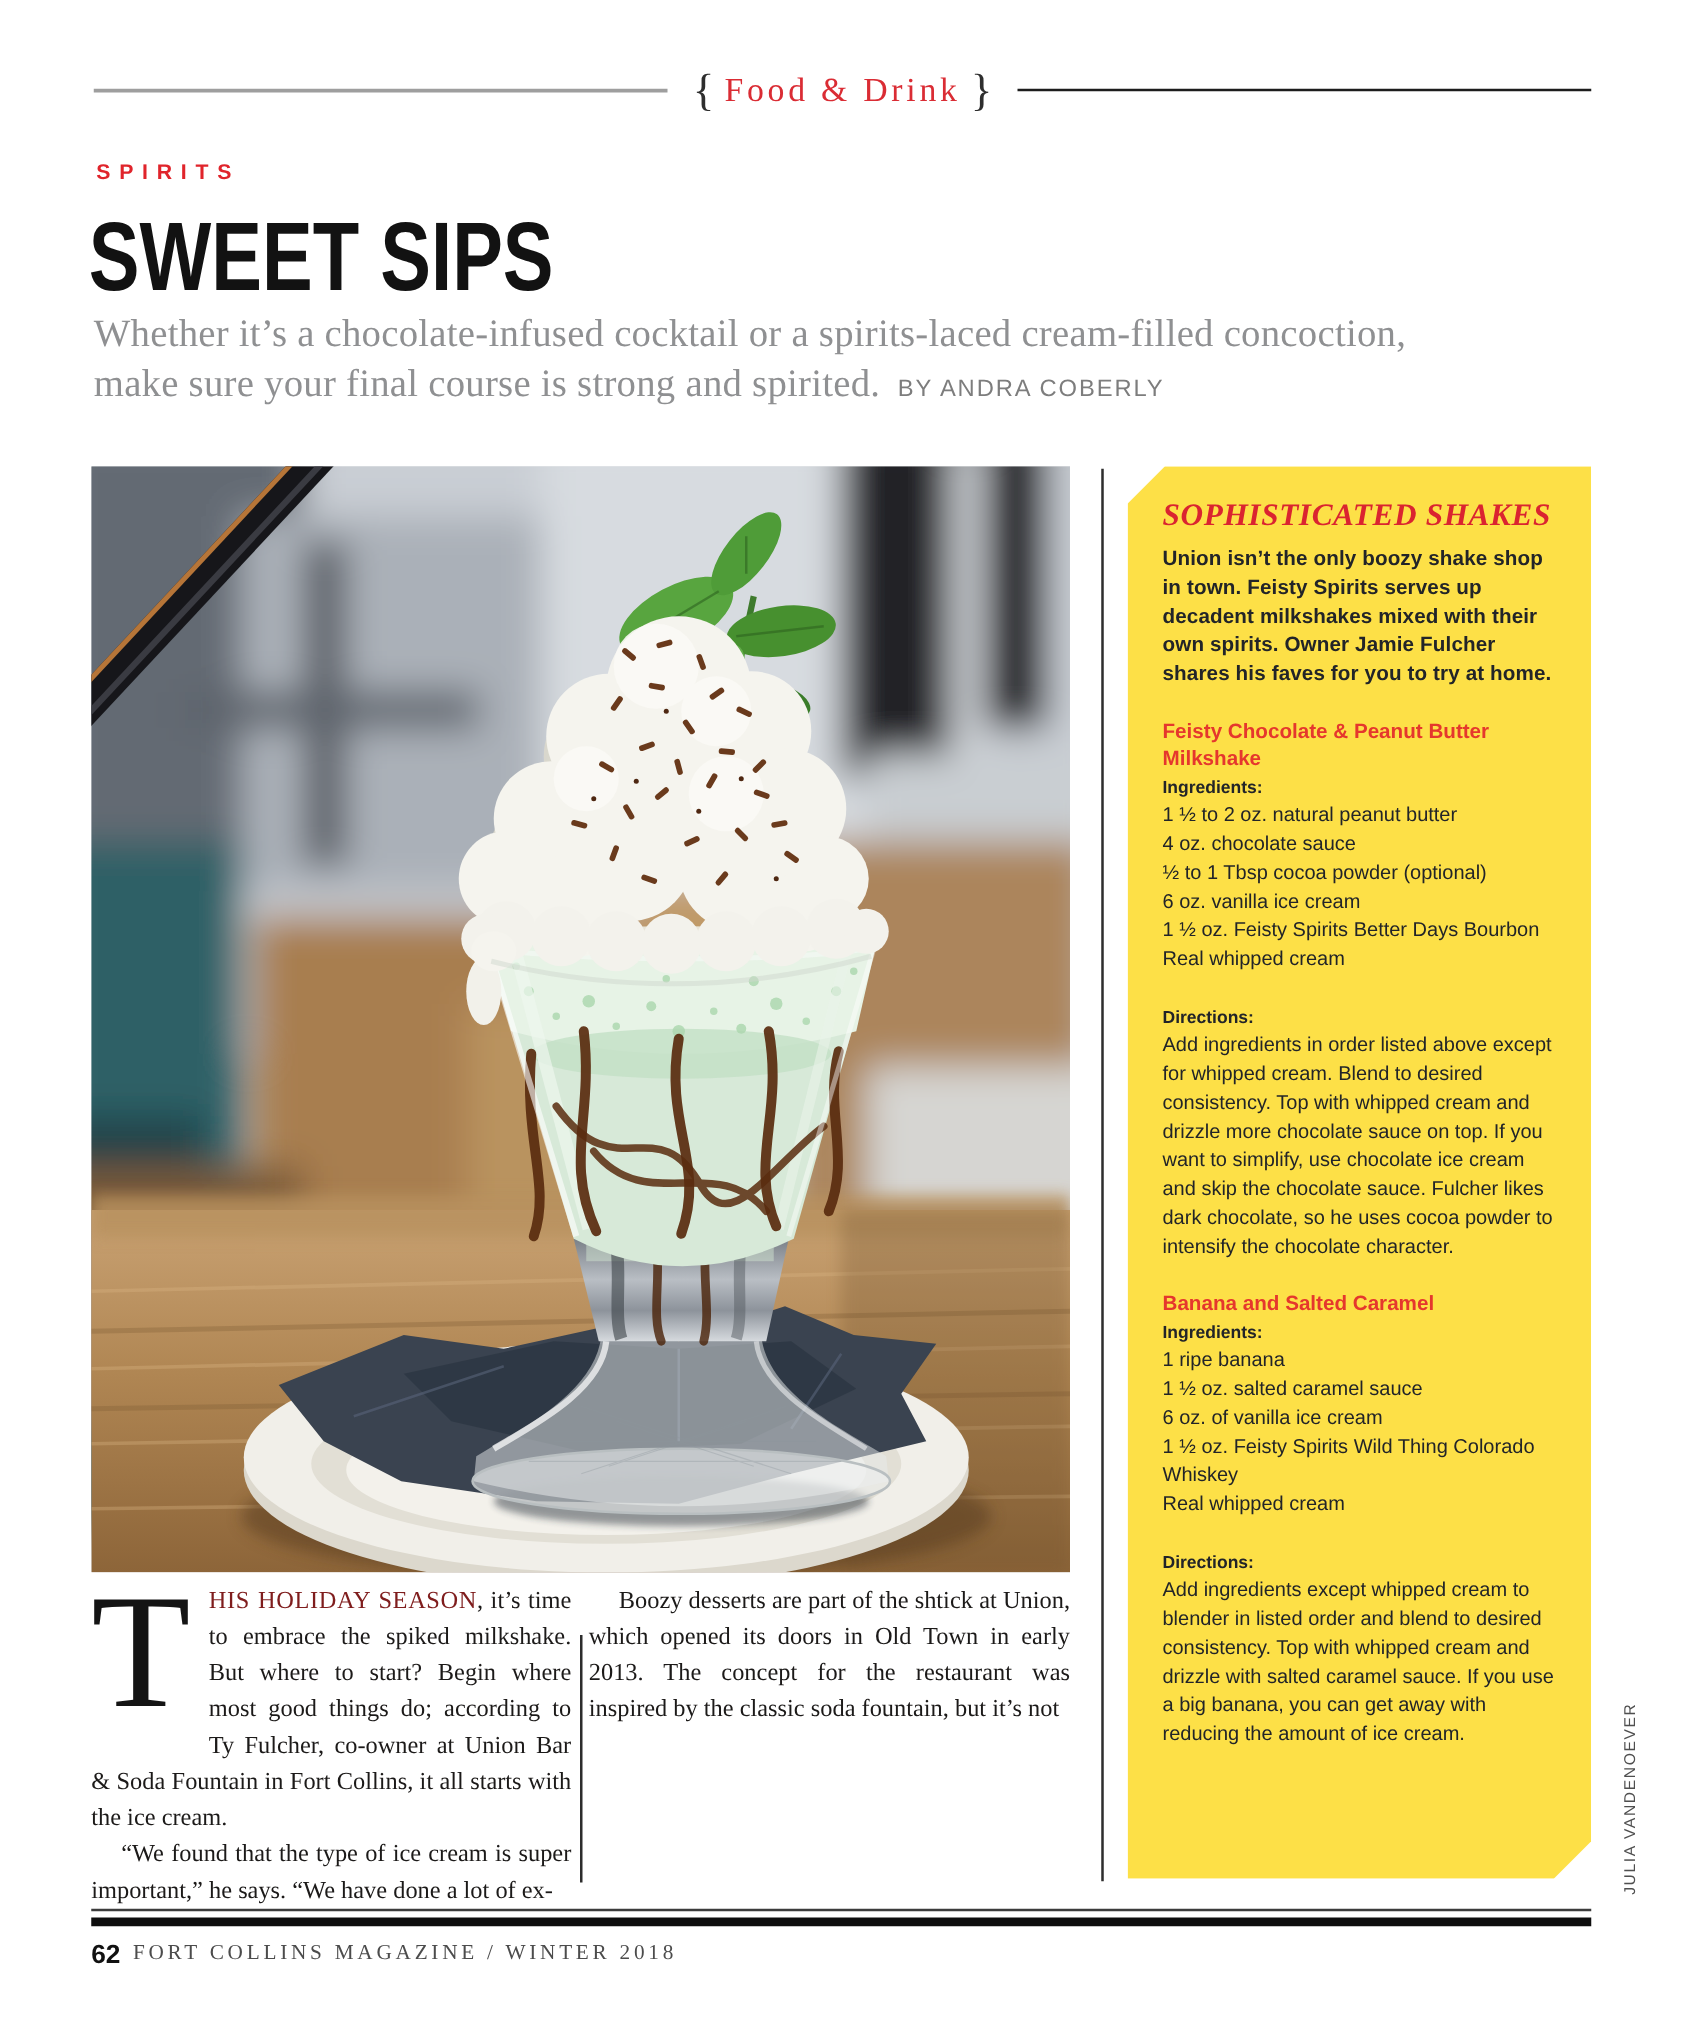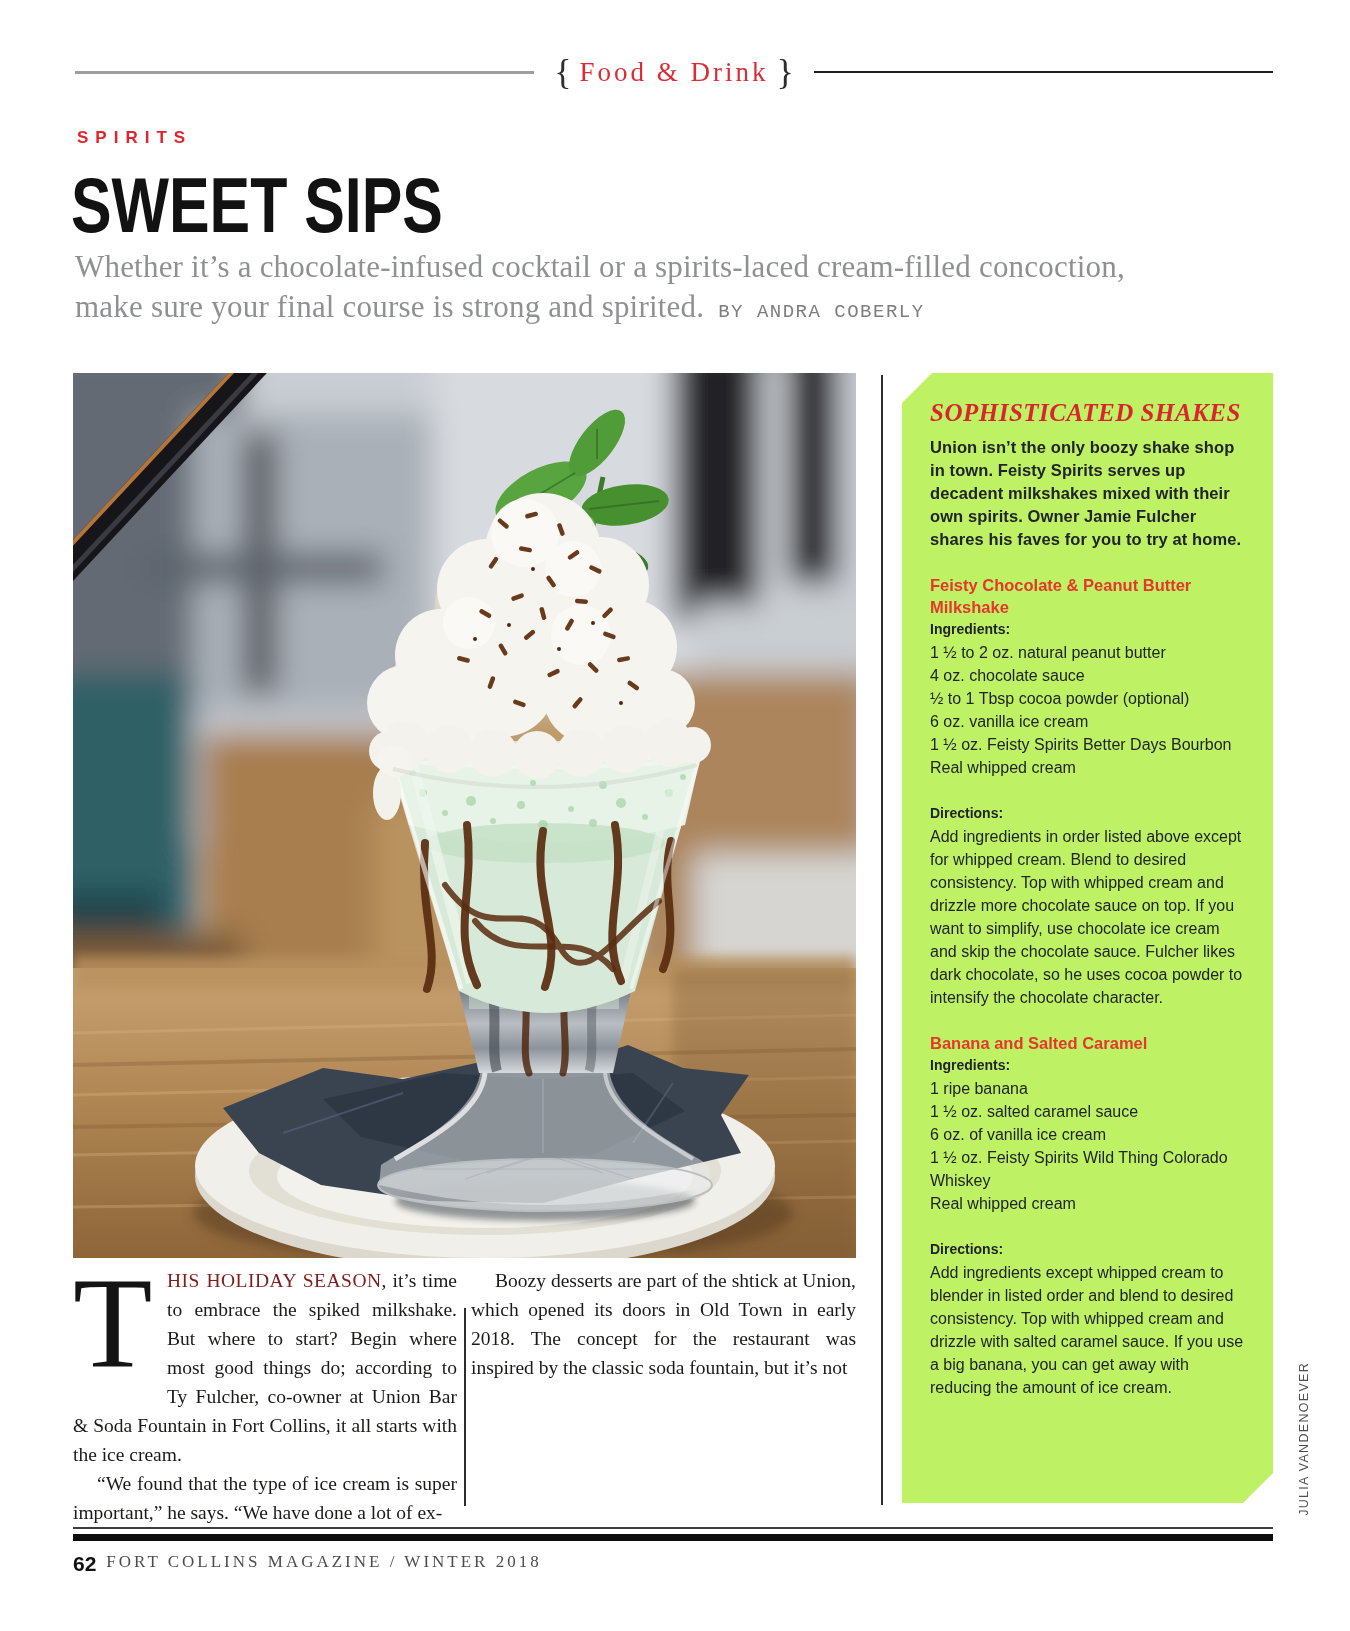--- a/index.html
+++ b/index.html
@@ -20,34 +20,34 @@
   
   .kicker { position:absolute; left:77px; top:128px;
     font-family:"Liberation Sans", sans-serif; font-weight:700; font-size:17px;
     letter-spacing:7px; color:#e0242b; }
   .title { position:absolute; left:71px; top:160px;
     font-family:"Liberation Sans", sans-serif; font-weight:700; font-size:78px;
     color:#121212; white-space:nowrap; transform:scaleX(.78); transform-origin:left top;
     letter-spacing:0; }
   .dek { position:absolute; left:75px; top:247px; width:1150px;
     font-size:31px; line-height:40px; color:#8f9092; letter-spacing:.2px; }
-  .byline { font-family:Liberation Mono, monospace; font-size:19px;
+  .byline { font-family:Liberation Sans, sans-serif; font-size:19px;
     color:#7d7d7d; letter-spacing:1.5px; margin-left:14px; }
 
   
   .photo { position:absolute; left:73px; top:373px; width:783px; height:885px; overflow:hidden; }
   .photo svg { display:block; }
 
   
   .vrule-sidebar { position:absolute; left:881px; top:375px; width:2px; height:1130px; background:#2d2d2d; }
   .vrule-cols { position:absolute; left:464px; top:1308px; width:2px; height:198px; background:#2d2d2d; }
 
   
   .sidebar { position:absolute; left:902px; top:373px; width:371px; height:1130px;
-    background:#bef264; box-sizing:border-box; padding:26px 26px 0 28px;
+    background:#fde047; box-sizing:border-box; padding:26px 26px 0 28px;
     clip-path:polygon(30px 0, 100% 0, 100% calc(100% - 30px), calc(100% - 30px) 100%, 0 100%, 0 30px);
     font-family:"Liberation Sans", sans-serif; color:#222428; }
   .sb-title { font-family:"Liberation Serif", serif; font-style:italic; font-weight:700;
     font-size:25px; color:#da2430; letter-spacing:.5px; margin-bottom:9px; }
   .sb-intro { font-weight:700; font-size:16.5px; line-height:23px; letter-spacing:.1px; }
   .recipe-name { color:#e5372d; font-weight:700; font-size:16.5px; line-height:22px; margin-top:23px; }
   .sb-label { font-weight:700; font-size:14px; line-height:23px; }
   .sb-label.gap { margin-top:23px; }
   .ing { font-size:16px; line-height:23px; }
   .dirs { font-size:16px; line-height:23px; }
@@ -373,21 +373,21 @@
     <div class="ing">Real whipped cream</div>
     <div class="sb-label gap">Directions:</div>
     <div class="dirs">Add ingredients except whipped cream to blender in listed order and blend to desired consistency. Top with whipped cream and drizzle with salted caramel sauce. If you use a big banana, you can get away with reducing the amount of ice cream.</div>
   </div>
 
   <div class="bodycol col1">
     <p class="p0"><span class="dropcap">T</span><span class="leadin">HIS HOLIDAY SEASON</span><span>, it’s time to embrace the spiked milkshake. But where to start? Begin where most good things do; according to Ty Fulcher, co-owner at Union Bar &amp; Soda Fountain in Fort Collins, it all starts with the ice cream.</span></p>
     <p class="p-indent">“We found that the type of ice cream is super important,” he says. “We have done a lot of ex-</p>
   </div>
   <div class="bodycol col2">
-    <p class="p-indent">Boozy desserts are part of the shtick at Union, which opened its doors in Old Town in early 2018. The concept for the restaurant was inspired by the classic soda fountain, but it’s not</p>
+    <p class="p-indent">Boozy desserts are part of the shtick at Union, which opened its doors in Old Town in early 2013. The concept for the restaurant was inspired by the classic soda fountain, but it’s not</p>
   </div>
 
   <div class="credit">JULIA VANDENOEVER</div>
 
   <div class="frule-thin"></div>
   <div class="frule-thick"></div>
   <div class="footer-line">
     <span class="page-num">62</span>
     <span class="pub-name">FORT COLLINS MAGAZINE / WINTER 2018</span>
   </div>

